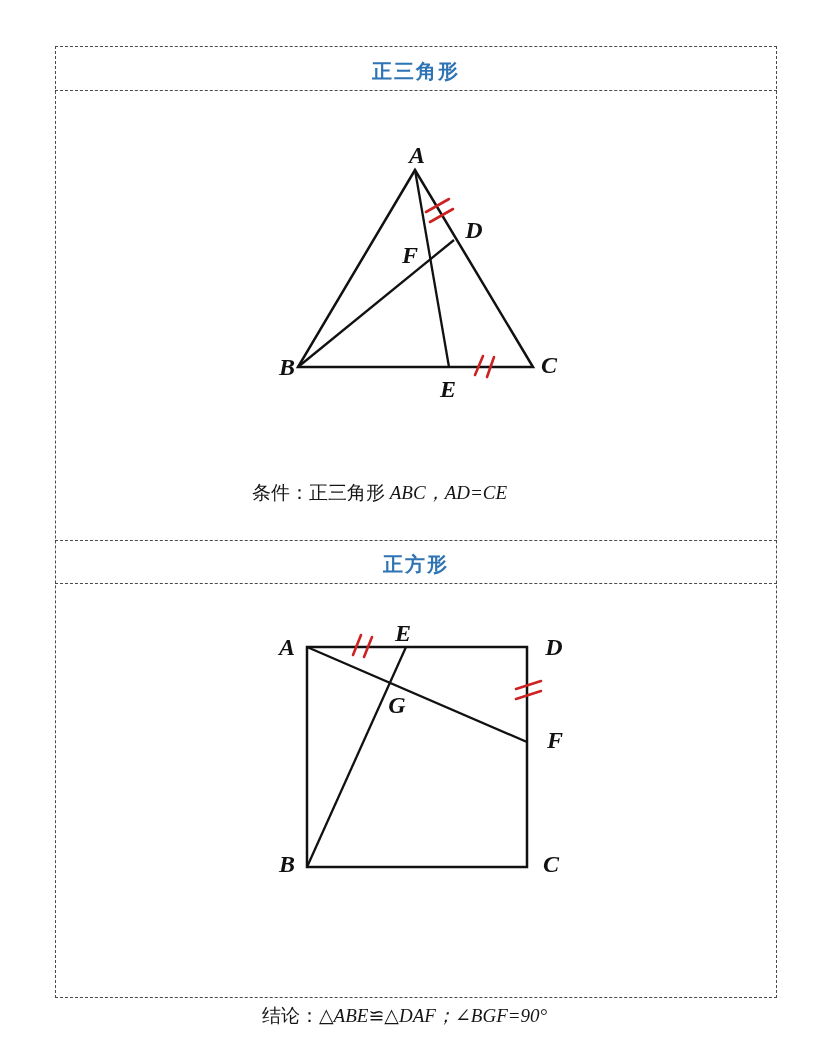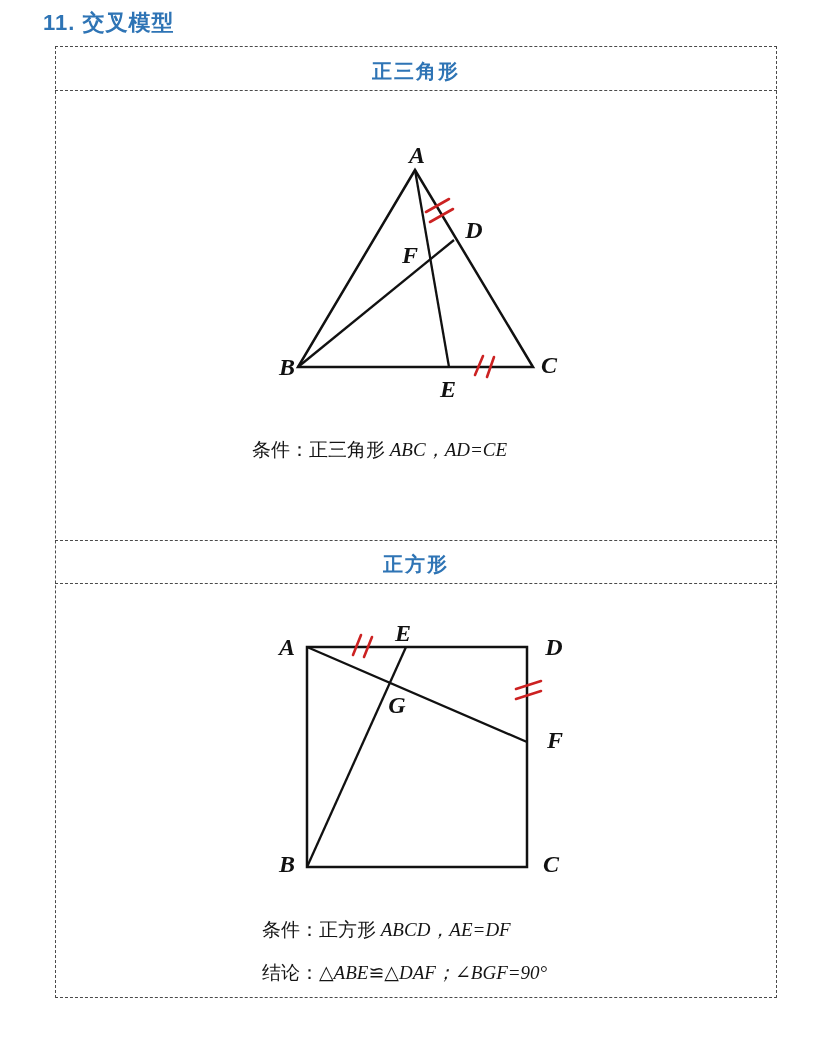--- a/index.html
+++ b/index.html
@@ -44,20 +44,21 @@
     font-size: 20px;
     font-weight: bold;
     color: #2e74b5;
     letter-spacing: 2px;
   }
 
   .textline {
     font-size: 19px;
     white-space: nowrap;
     color: #151515;
+    margin-top: 43px;
   }
   .textline .math {
     font-style: italic;
     font-family: "Liberation Serif", "DejaVu Serif", "DejaVu Sans", serif;
   }
   .textline .cn {
     font-style: normal;
   }
 
   svg.overlay {
@@ -73,21 +74,20 @@
     font-style: italic;
     font-size: 24px;
     fill: #111111;
   }
 </style>
 </head>
 <body>
 
 <div id="page">
 
-  <div class="abs page-title">11. 交叉模型</div>
 
   <div class="abs panel-box"></div>
   <div class="abs hline" style="top:90px;"></div>
   <div class="abs hline" style="top:540px;"></div>
   <div class="abs hline" style="top:583px;"></div>
 
   <div class="abs panel-header" style="top:58px;">正三角形</div>
   <div class="abs panel-header" style="top:551px;">正方形</div>
 
   <svg class="overlay" width="836" height="1061" viewBox="0 0 836 1061">
@@ -127,20 +127,17 @@
       <text class="vlabel" x="403" y="641" text-anchor="middle">E</text>
       <text class="vlabel" x="555" y="748" text-anchor="middle">F</text>
       <text class="vlabel" x="397" y="713" text-anchor="middle">G</text>
     </g>
   </svg>
 
   <div class="abs textline" style="left:252px; top:437px;">
     <span class="cn">条件：</span><span class="cn">正三角形 </span><span class="math">ABC，AD=CE</span>
   </div>
 
-  <div class="abs textline" style="left:262px; top:917px;">
-    <span class="cn">条件：</span><span class="cn">正方形 </span><span class="math">ABCD，AE=DF</span>
-  </div>
   <div class="abs textline" style="left:262px; top:960px;">
     <span class="cn">结论：</span><span class="math">△ABE≌△DAF；∠BGF=90°</span>
   </div>
 
 </div>
 
 </body></html>

